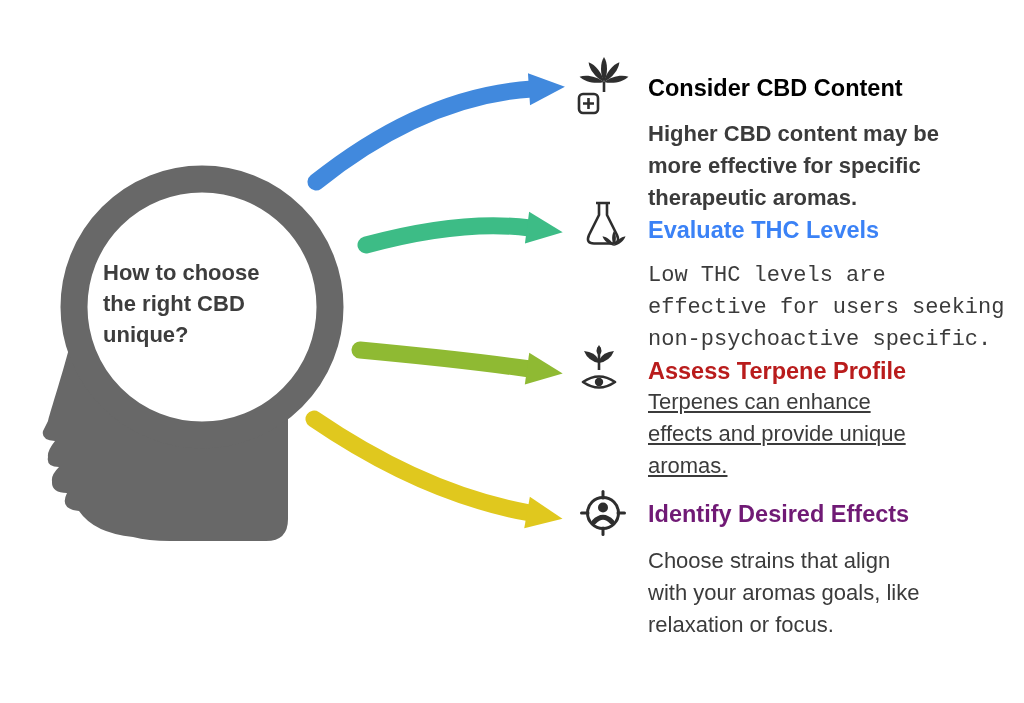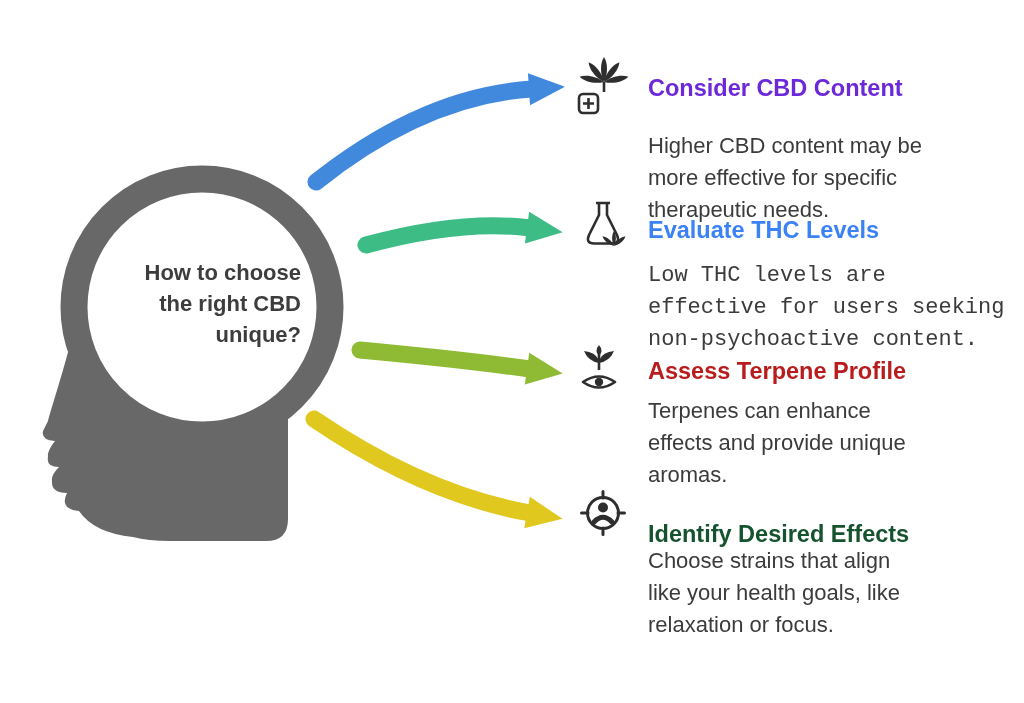--- a/index.html
+++ b/index.html
@@ -5,21 +5,21 @@
   html,body{margin:0;padding:0;background:#fff;}
   #canvas{
     position:relative;width:1024px;height:703px;background:#ffffff;
     overflow:hidden;font-family:"Liberation Sans", sans-serif;
   }
   svg{display:block;}
   #head-svg{position:absolute;left:0;top:0;pointer-events:none;}
   #arrows-svg{position:absolute;left:0;top:0;pointer-events:none;}
   .question{
     position:absolute;left:103px;top:257px;width:198px;
-    text-align:right;font-weight:bold;font-size:22px;line-height:31px;
+    text-align:left;font-weight:bold;font-size:22px;line-height:31px;
     color:#3d3d3d;z-index:3;
   }
   .step-heading{
     position:absolute;left:648px;width:360px;
     font-size:23.5px;font-weight:bold;line-height:28px;
   }
   .step-desc{
     position:absolute;left:648px;width:360px;
     font-size:22px;line-height:32px;color:#3b3b3b;
   }
@@ -78,76 +78,76 @@
         <path d="M27,26 C23,18 23,7 27,1 C31,7 31,18 27,26 Z" transform="rotate(-38 27 26)"></path>
         <path d="M27,26 C23,18 23,7 27,1 C31,7 31,18 27,26 Z" transform="rotate(38 27 26)"></path>
         <path d="M27,26 C23,18 23,7 27,1 C31,7 31,18 27,26 Z" transform="rotate(-78 27 26)"></path>
         <path d="M27,26 C23,18 23,7 27,1 C31,7 31,18 27,26 Z" transform="rotate(78 27 26)"></path>
       </g>
       <path d="M27,26 L27,36" stroke="#2e2e2e" stroke-width="2.6"></path>
       <rect x="2" y="38" width="19" height="19" rx="4" fill="#ffffff" stroke="#2e2e2e" stroke-width="2.6"></rect>
       <path d="M11.5,42 V53 M6,47.5 H17" stroke="#2e2e2e" stroke-width="2.6"></path>
     </svg>
   </div>
-  <div class="step-heading" style="top: 74px; color: #6d28d9;">Consider CBD Content</div>
-  <div class="step-desc" style="top:130px;">
+  <div class="step-heading" style="top: 74px; color: #000000;">Consider CBD Content</div>
+  <div class="step-desc" style="top:118px;font-weight:bold;">
     <div>Higher CBD content may be</div>
     <div>more effective for specific</div>
-    <div>therapeutic needs.</div>
+    <div>therapeutic aromas.</div>
   </div>
 
   <div class="icon-box" style="left:580px;top:200px;">
     <svg width="46" height="50" viewBox="0 0 46 50">
       <path d="M16,3 H30 M19,3 V15 L9,35 Q5.5,43.5 14,43.5 H32 Q40.5,43.5 37,35 L27,15 V3" fill="none" stroke="#2e2e2e" stroke-width="2.6" stroke-linejoin="round"></path>
       <g fill="#2e2e2e" transform="translate(34,46)">
         <path d="M0,0 C-2.5,-5 -2.5,-11 0,-15 C2.5,-11 2.5,-5 0,0 Z"></path>
         <path d="M0,0 C-2.5,-5 -2.5,-11 0,-15 C2.5,-11 2.5,-5 0,0 Z" transform="rotate(-50)"></path>
         <path d="M0,0 C-2.5,-5 -2.5,-11 0,-15 C2.5,-11 2.5,-5 0,0 Z" transform="rotate(50)"></path>
       </g>
     </svg>
   </div>
   <div class="step-heading" style="top: 216px; color: #3b82f6;">Evaluate THC Levels</div>
   <div class="step-desc" style="top:260px;font-family:Liberation Mono, monospace;">
     <div>Low THC levels are</div>
     <div>effective for users seeking</div>
-    <div>non-psychoactive content.</div>
+    <div>non-psychoactive specific.</div>
   </div>
 
   <div class="icon-box" style="left:576px;top:344px;">
     <svg width="46" height="50" viewBox="0 0 46 50">
       <path d="M23,3 V26" stroke="#2e2e2e" stroke-width="2.6"></path>
       <g fill="#2e2e2e">
         <path d="M23,19 Q12,17 8,7 Q19,8 23,16 Z"></path>
         <path d="M23,19 Q34,17 38,7 Q27,8 23,16 Z"></path>
         <path d="M23,12 Q18,7 23,1 Q28,7 23,12 Z"></path>
       </g>
       <path d="M7,38 Q23,27 39,38 Q23,49 7,38 Z" fill="none" stroke="#2e2e2e" stroke-width="2.6" stroke-linejoin="round"></path>
       <circle cx="23" cy="38" r="4.2" fill="#2e2e2e"></circle>
     </svg>
   </div>
   <div class="step-heading" style="top: 357px; color: #b91c1c;">Assess Terpene Profile</div>
-  <div class="step-desc" style="top:395px;">
+  <div class="step-desc" style="top:386px;text-decoration:underline;">
     <div>Terpenes can enhance</div>
     <div>effects and provide unique</div>
     <div>aromas.</div>
   </div>
 
   <div class="icon-box" style="left:580px;top:490px;">
     <svg width="46" height="46" viewBox="0 0 46 46">
       <g stroke="#2e2e2e" stroke-width="3" stroke-linecap="round">
         <path d="M23,1.5 V8"></path>
           <path d="M23,38 V44.5"></path>
         <path d="M1.5,23 H8"></path>
           <path d="M38,23 H44.5"></path>
       </g>
       <circle cx="23" cy="23" r="15.5" fill="none" stroke="#2e2e2e" stroke-width="3"></circle>
       <circle cx="23" cy="17.5" r="5" fill="#2e2e2e"></circle>
       <path d="M14,32 Q23,22.5 32,32" fill="none" stroke="#2e2e2e" stroke-width="5" stroke-linecap="round"></path>
     </svg>
   </div>
-  <div class="step-heading" style="top: 520px; color: #14532d;">Identify Desired Effects</div>
+  <div class="step-heading" style="top: 500px; color: #701a75;">Identify Desired Effects</div>
   <div class="step-desc" style="top:545px;">
     <div>Choose strains that align</div>
-    <div>like your health goals, like</div>
+    <div>with your aromas goals, like</div>
     <div>relaxation or focus.</div>
   </div>
 
 </div>
 
 </body></html>

